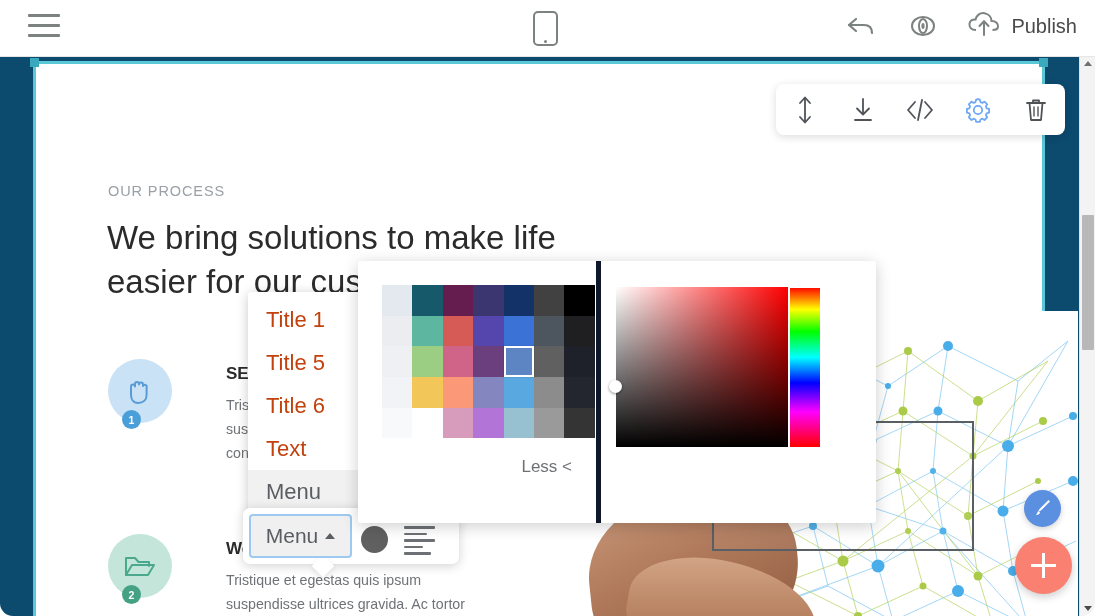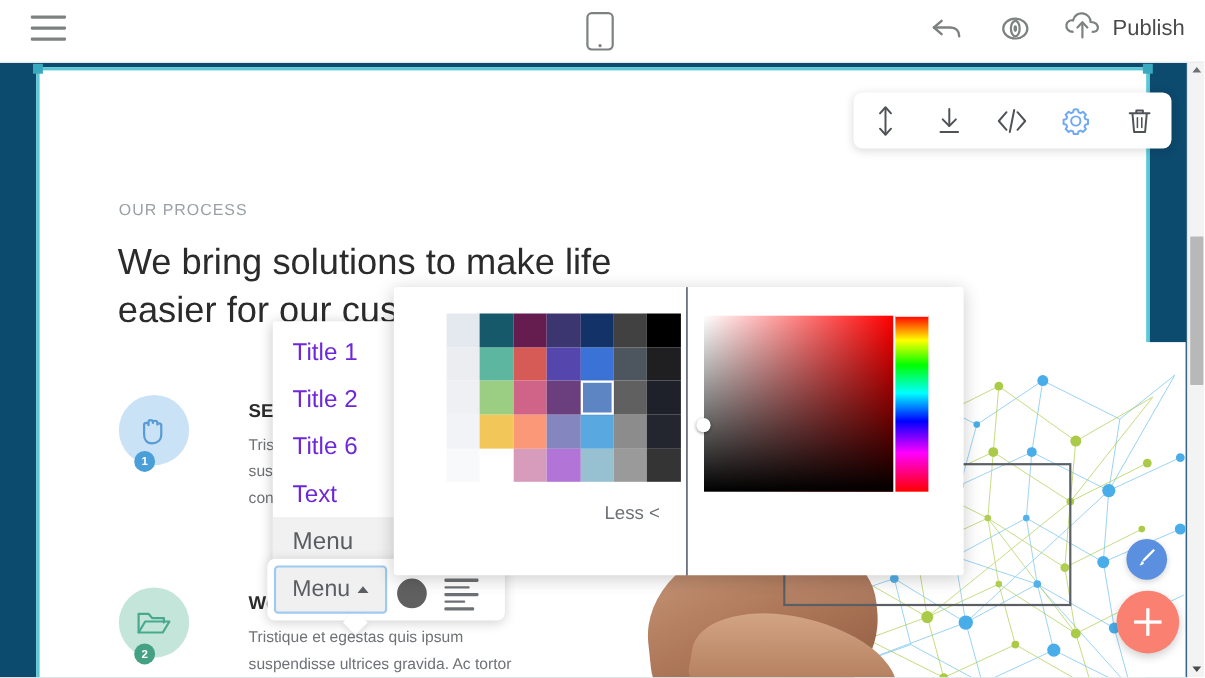--- a/index.html
+++ b/index.html
@@ -2,21 +2,21 @@
 <html><head>
 <meta charset="utf-8">
 <style>
   * { box-sizing: border-box; margin: 0; padding: 0; }
   html, body {
     width: 1095px; height: 616px;
     overflow: hidden;
     font-family: "Liberation Sans", sans-serif;
     background: #ffffff;
   }
-  #root { position: relative; width: 1095px; height: 616px; overflow: hidden; background:#fff; }
+  #root { position: relative; width: 1095px; height: 616px; overflow: hidden; background:#fff;border-radius:13px; }
 
   
   .topbar {
     position: absolute; left: 0; top: 0; width: 1095px; height: 57px;
     background: #ffffff; border-bottom: 1px solid #e6e6e6;
     z-index: 60;
   }
   .hamburger { position: absolute; left: 28px; top: 14px; width: 32px; height: 28px; cursor: pointer; }
   .hamburger span { display:block; height: 3px; background:#7c8280; border-radius:1px; margin-bottom: 7px; }
   .hamburger span:last-child { margin-bottom:0; }
@@ -99,21 +99,21 @@
 
   
   .style-dd {
     position:absolute; left: 248px; top: 292px; width: 115px; height: 222px;
     background:#ffffff; border-radius: 3px;
     box-shadow: 0 2px 12px rgba(0,0,0,0.22);
     z-index: 70; padding-top: 6px;
   }
   .dd-item {
     height: 43px; display:flex; align-items:center; padding-left: 18px;
-    font-size: 22px; color:#6d28d9; cursor:pointer; font-weight:300;
+    font-size: 22px; color:#c2410c; cursor:pointer; font-weight:300;
   }
   .dd-item.selected { background:#f1f1f1; color:#5a5d61; }
 
   
   .fmt-toolbar {
     position:absolute; left: 243px; top: 508px; width: 216px; height: 56px;
     background:#ffffff; border-radius: 7px;
     box-shadow: 0 2px 11px rgba(0,0,0,0.18);
     display:flex; align-items:center; z-index: 72;
   }
@@ -137,21 +137,21 @@
   .align-icon { position:absolute; left: 161px; top: 18px; width: 31px; height: 26px; cursor:pointer; z-index:2; }
   .align-icon i { display:block; height:2.6px; background:#6d7175; margin-bottom:4px; border-radius:1px; }
 
   
   .cp-panel {
     position:absolute; left: 358px; top: 261px; width: 518px; height: 262px;
     background:#ffffff; border-radius: 3px;
     box-shadow: 0 3px 16px rgba(0,0,0,0.20);
     display:flex; z-index: 75;
   }
-  .cp-left { position:relative; width: 243px; height: 100%; border-right:1px solid #0f172a;margin-left:24px; }
+  .cp-left { position:relative; width: 243px; height: 100%; border-right:5px solid #0f172a; }
   .cp-right { position:relative; width: 248px; height: 100%; }
 
   .swatch-grid {
     position:absolute; left: 24px; top: 24px;
     display:grid; grid-template-columns: repeat(7, 30.4px); grid-auto-rows: 30.7px;
   }
   .sw { width: 30.4px; height: 30.7px; cursor:pointer; position:relative; }
   .sw.active { outline: 2.4px solid #ffffff; outline-offset: -2.4px; z-index: 3; box-shadow: 0 0 0 1px rgba(0,0,0,0.05); }
   .less-link {
     position:absolute; right: 24px; top: 196px;
@@ -446,21 +446,21 @@
 
     <div class="fab-add" style="top: 480px; background: rgb(250, 128, 114);">
       <span class="plus-h"></span>
       <span class="plus-v"></span>
     </div>
 
   </div>
 
   <div class="style-dd">
     <div class="dd-item">Title 1</div>
-    <div class="dd-item">Title 2</div>
+    <div class="dd-item">Title 5</div>
     <div class="dd-item">Title 6</div>
     <div class="dd-item">Text</div>
     <div class="dd-item selected">Menu</div>
   </div>
 
   <div class="fmt-toolbar">
     <div class="tail"></div>
 
     <div class="menu-select">
       <span class="lbl">Menu</span>

